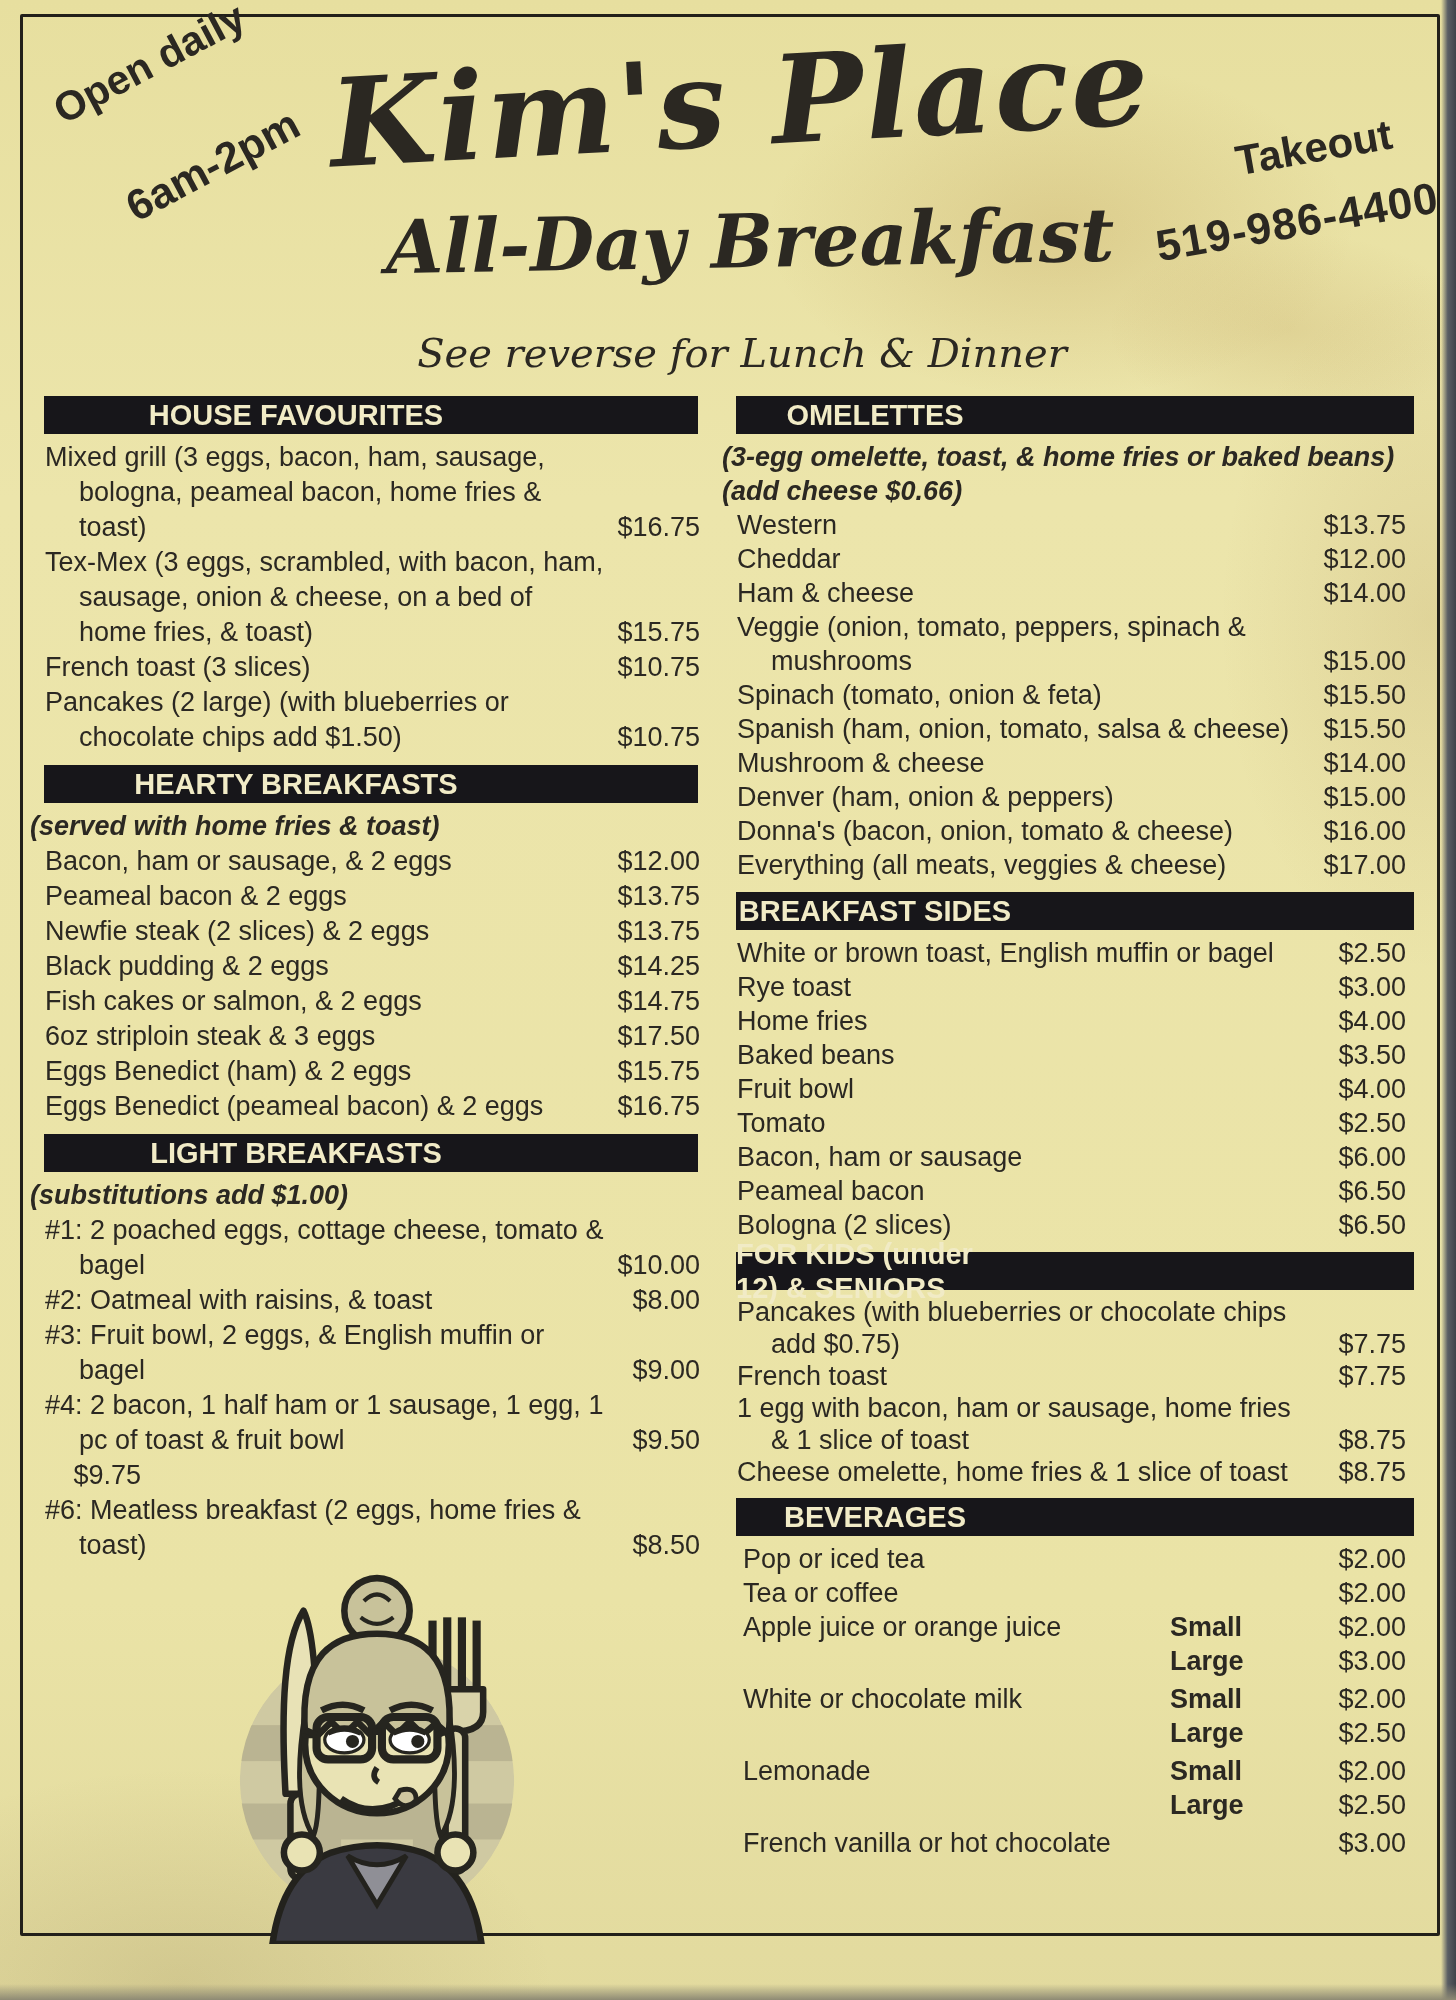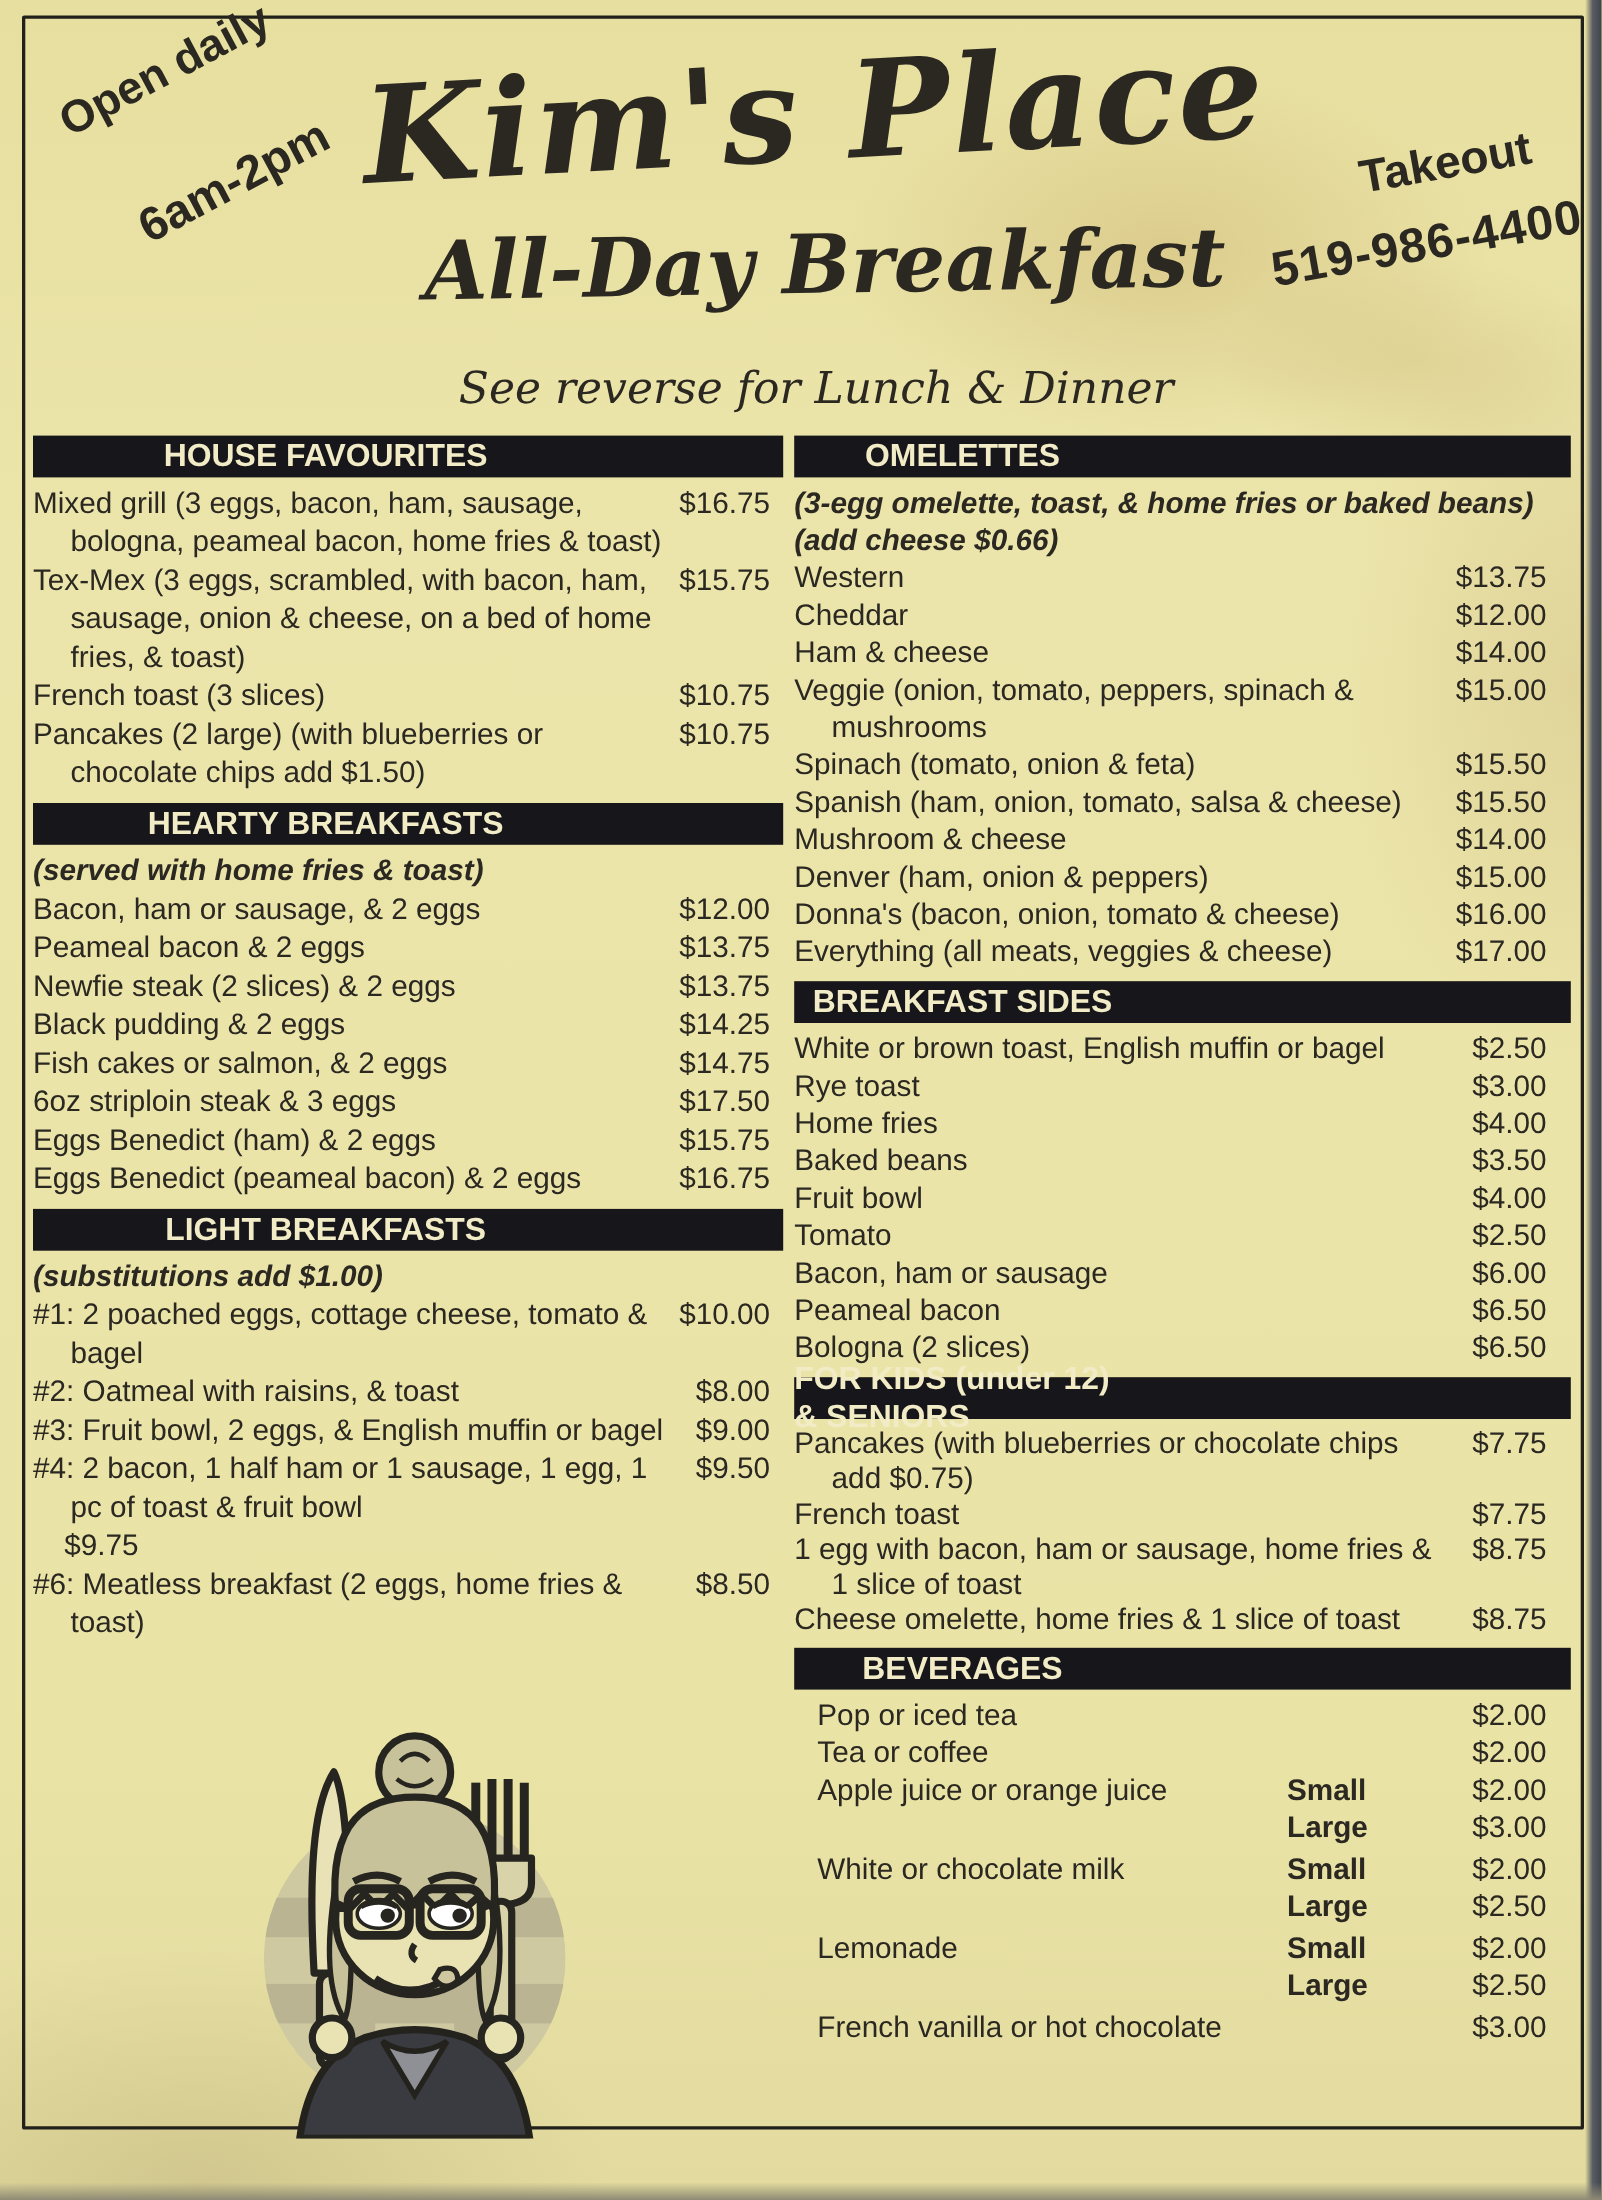--- a/index.html
+++ b/index.html
@@ -31,26 +31,26 @@
     transform:rotate(-28deg);transform-origin:left top;}
   .takeout{position:absolute;left:1232px;top:138px;font-size:42px;font-weight:bold;
     transform:rotate(-10deg);transform-origin:left top;}
   .phone{position:absolute;left:1152px;top:222px;font-size:44px;font-weight:bold;
     transform:rotate(-10deg);transform-origin:left top;letter-spacing:1px;}
   
   .columns{position:absolute;left:30px;top:396px;width:1398px;display:flex;gap:10px;}
   .col-left{width:682px;font-size:27px;line-height:35px;}
   .col-right{width:706px;font-size:27px;line-height:34px;}
   .bar{height:38px;background:#17161a;color:#f1ebc6;font-weight:bold;font-size:29px;
-    display:flex;align-items:center;justify-content:center;margin:10px 0 6px;}
+    display:flex;align-items:center;justify-content:center;margin:10px 14px 6px;}
   .bar:first-child{margin-top:0;}
   .col-left .bar{padding-right:150px;}
   .col-right .bar{padding-right:400px;}
   .note{font-style:italic;font-weight:600;}
-  .menu-item{display:flex;align-items:flex-start;}
+  .menu-item{display:flex;align-items:flex-end;margin-left:15px;}
   .col-left .menu-item,.col-left .note{padding-right:12px;}
   .col-right .menu-item,.col-right .note{padding-right:22px;}
   .item-name{flex:1;padding-left:34px;text-indent:-34px;}
   .item-price{width:96px;text-align:right;white-space:nowrap;}
   .kids .menu-item{line-height:32px;}
   .bev-row{display:flex;align-items:flex-end;padding-right:22px;line-height:34px;margin-left:21px;}
   .bev-row.gap{margin-top:4px;}
   .bev-name{flex:1;padding-left:0;text-indent:0;}
   .bev-size{width:140px;padding-left:28px;font-weight:600;}
   

